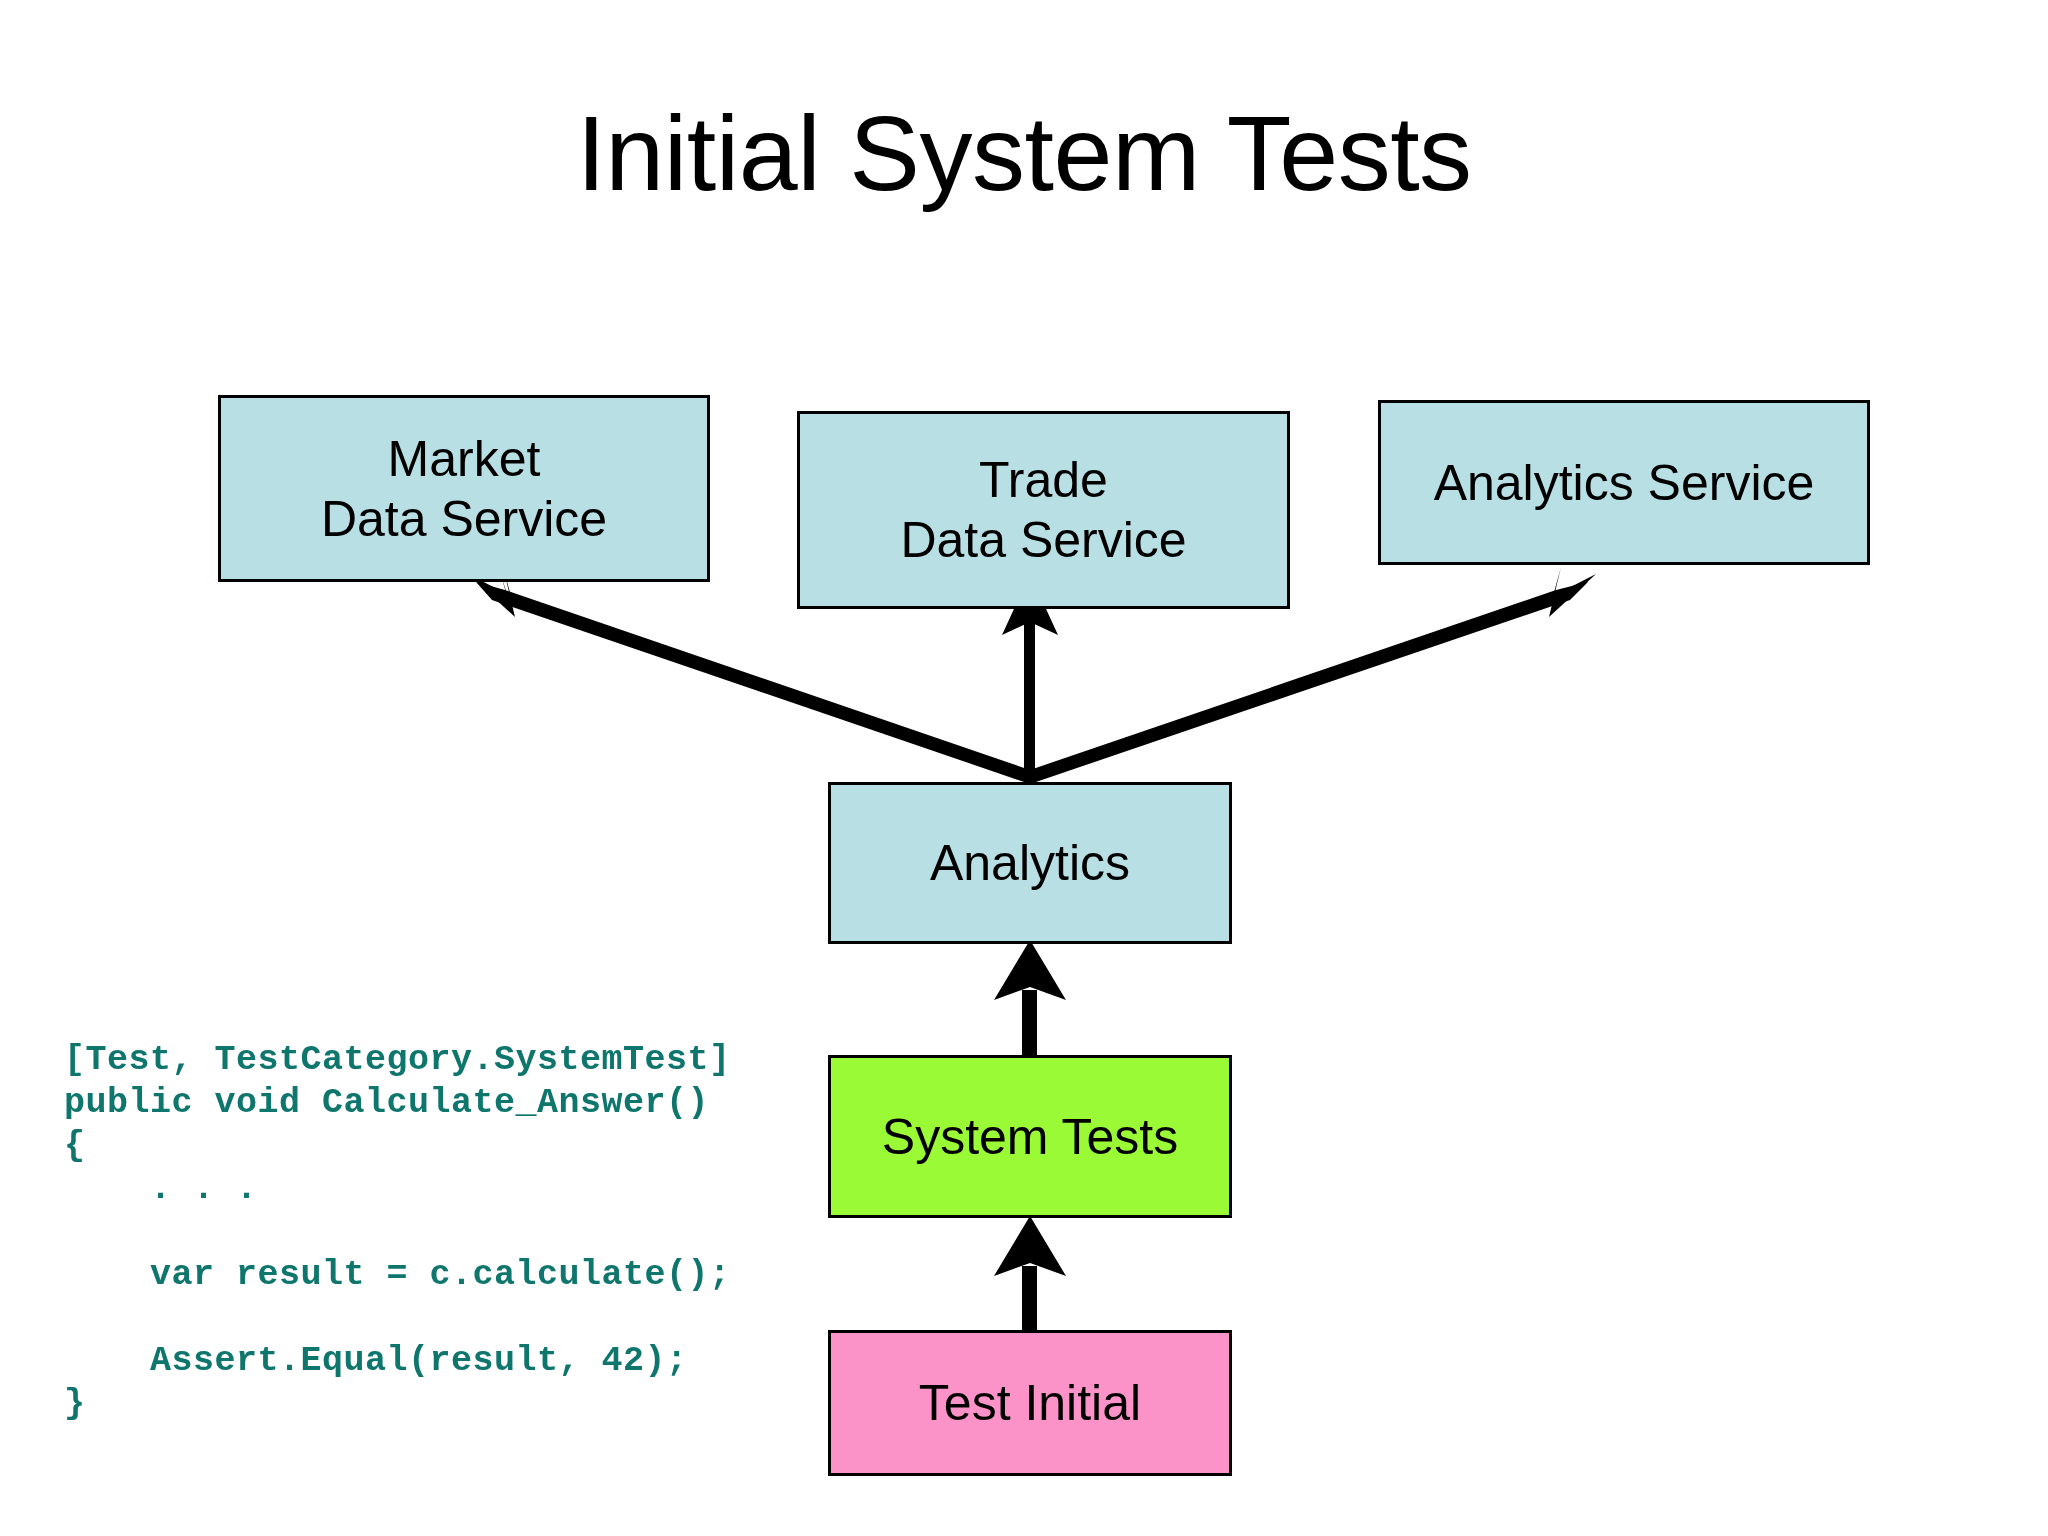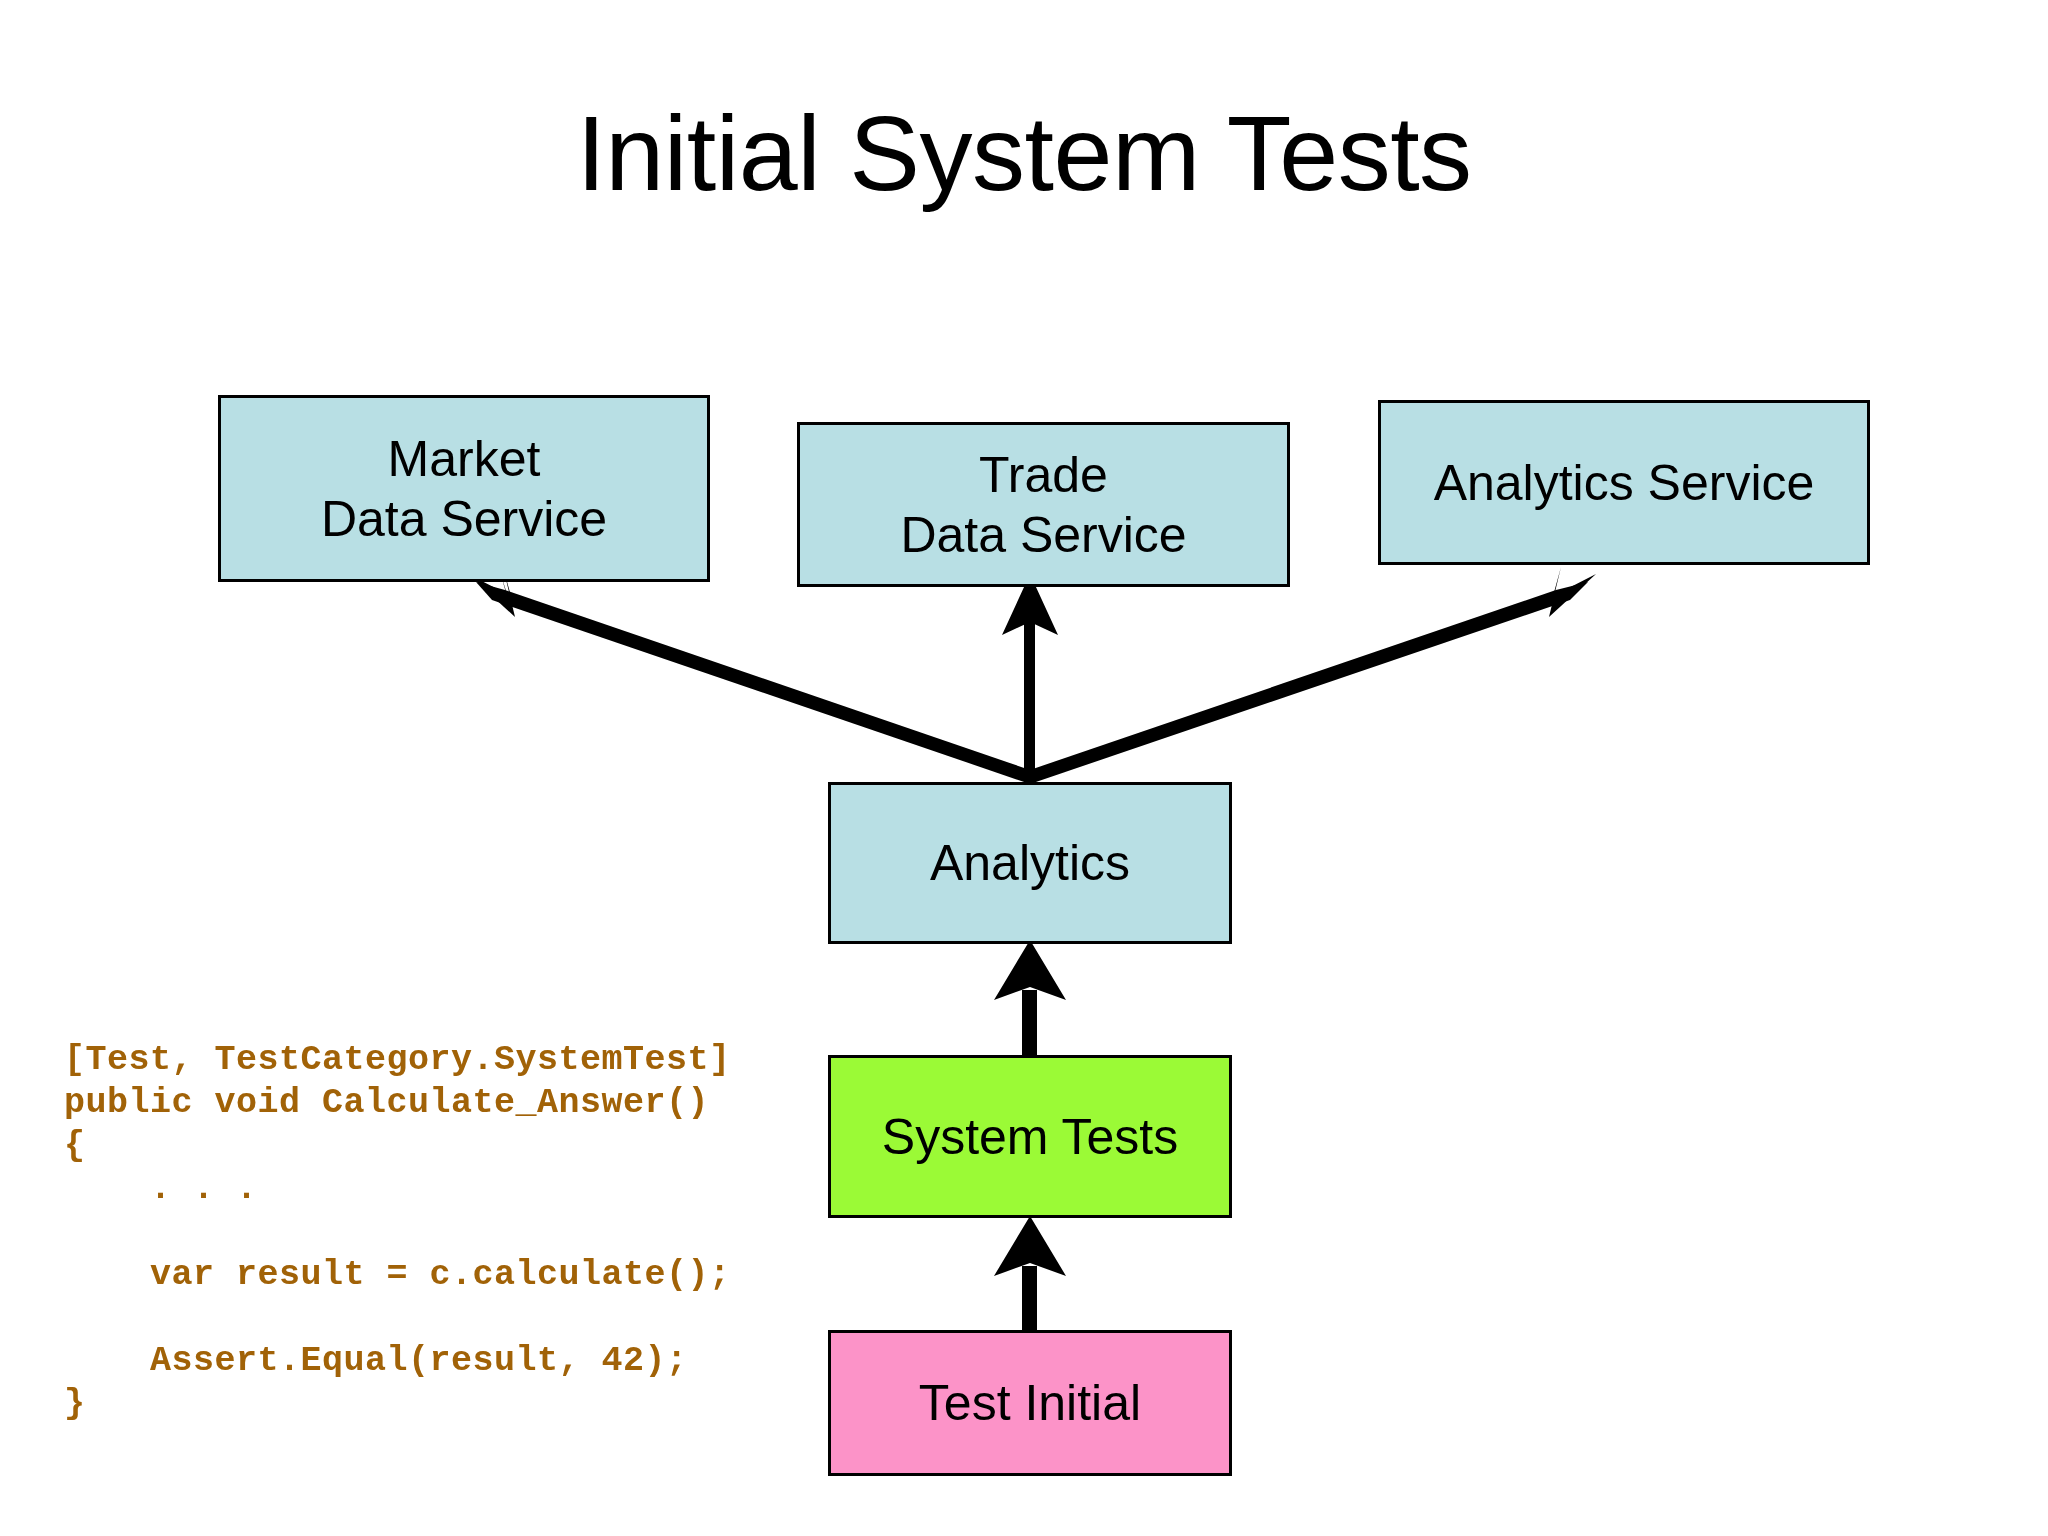--- a/index.html
+++ b/index.html
@@ -53,21 +53,21 @@
     font-weight: 400;
     color: #000000;
     white-space: pre-line;
   }
   .node.blue  { background: #b8dfe4; }
   .node.green { background: #9bfa36; }
   .node.pink  { background: #fc93c8; }
 
   
   #node-market    { left: 218px;  top: 395px; width: 492px; height: 187px; }
-  #node-trade     { left: 797px;  top: 422px; width: 493px; height: 165px; }
+  #node-trade     { left: 797px;  top: 411px; width: 493px; height: 198px; }
   #node-analytics { left: 1378px; top: 400px; width: 492px; height: 165px; text-align: center; }
 
   
   #node-calculator   { left: 828px; top: 782px;  width: 404px; height: 162px; }
   #node-system-tests { left: 828px; top: 1055px; width: 404px; height: 163px; }
   #node-test-runner  { left: 828px; top: 1330px; width: 404px; height: 146px; }
 
   
   #arrow-layer {
     position: absolute;
@@ -81,21 +81,21 @@
   #code-block {
     position: absolute;
     left: 64px;
     top: 1004px;
     width: 720px;
     font-family: "Liberation Mono", "DejaVu Sans Mono", monospace;
     font-size: 35px;
     font-weight: 700;
     line-height: 43px;
     letter-spacing: 0.5px;
-    color: #a16207;
+    color: #0f766e;
     white-space: pre;
   }
 </style>
 </head>
 <body>
 
 <div id="slide">
 
   <div id="slide-title">Initial System Tests</div>
 

